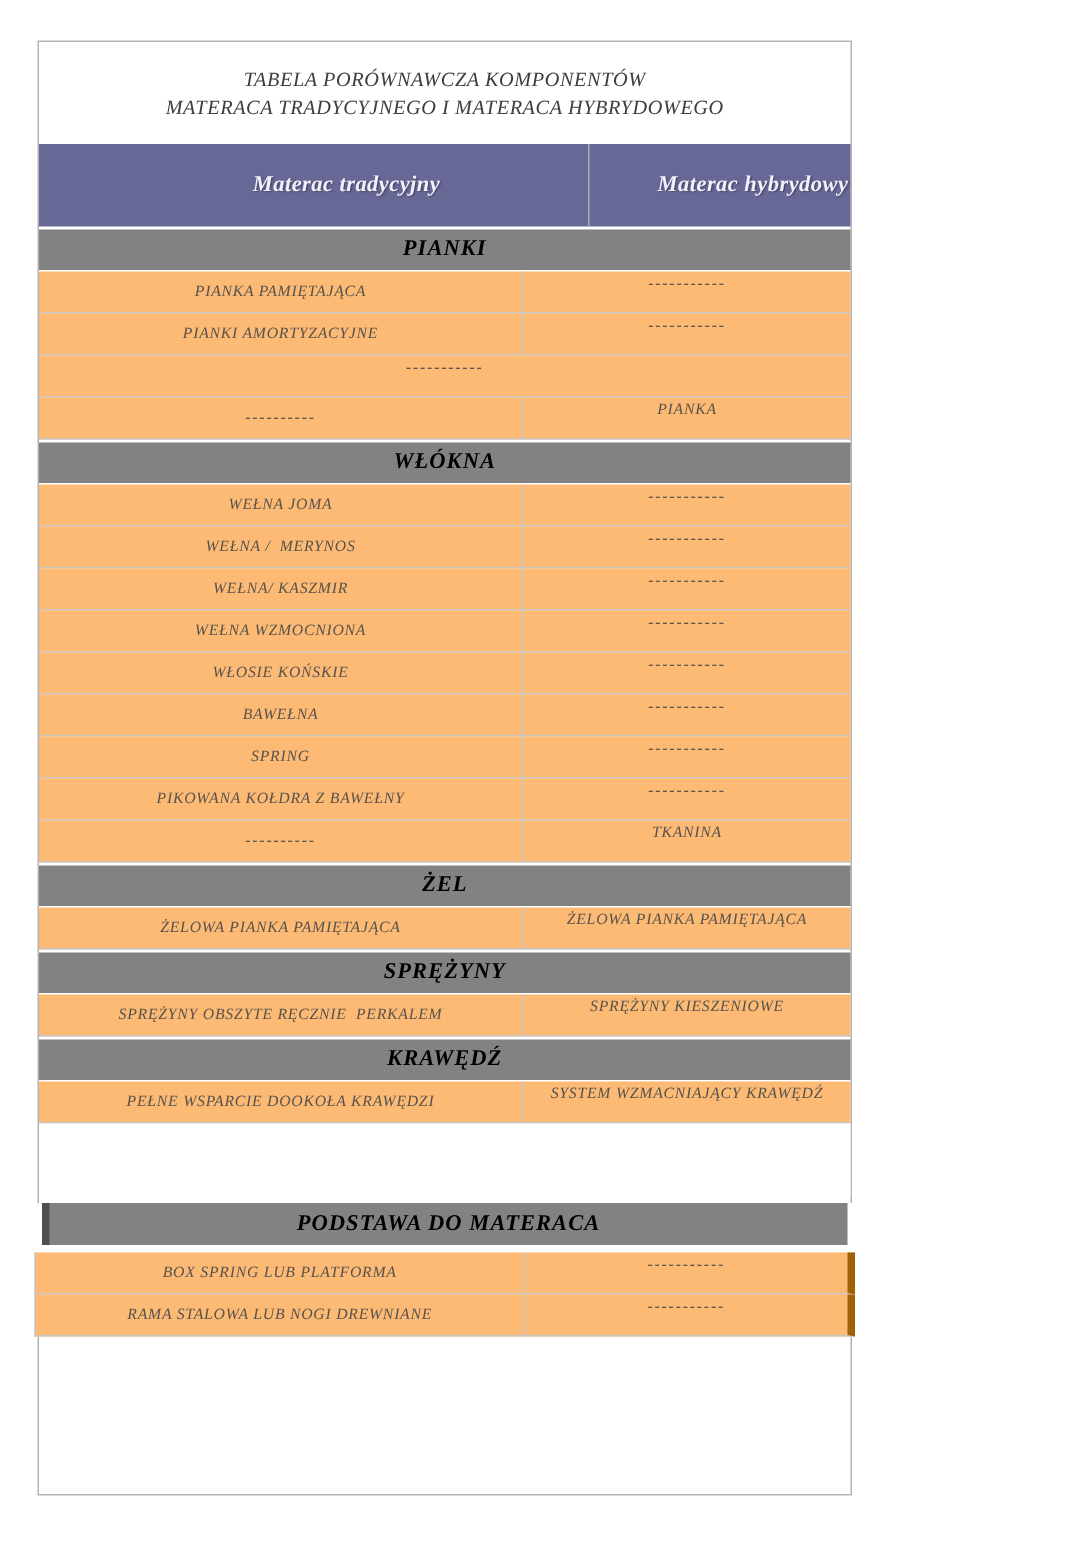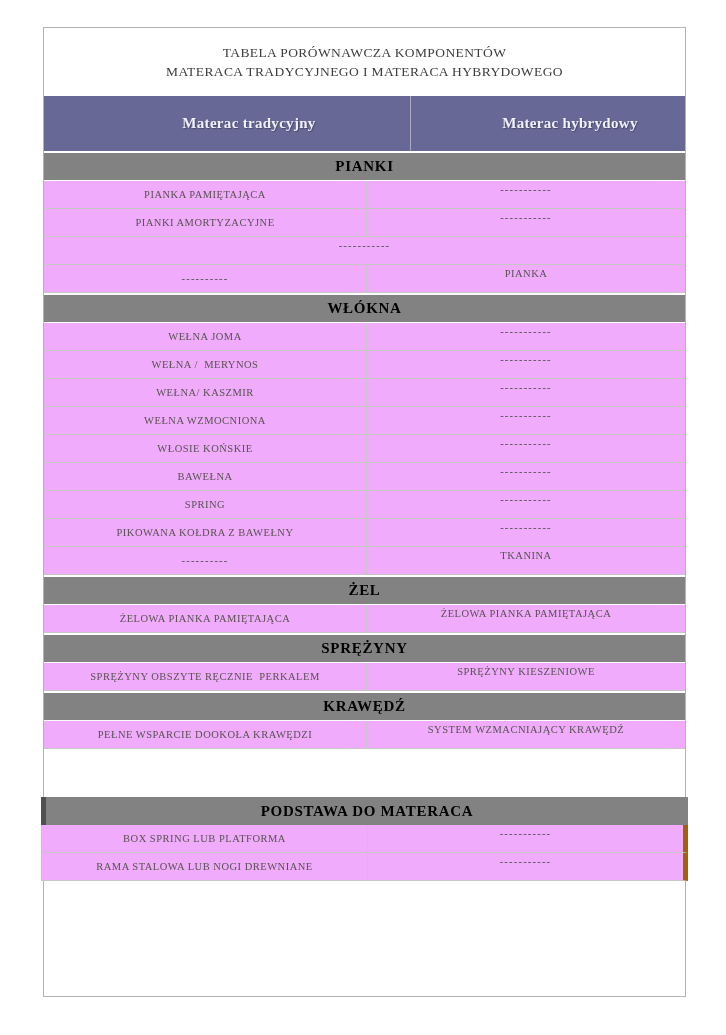--- a/index.html
+++ b/index.html
@@ -1,43 +1,43 @@
 <!DOCTYPE html>
 <html><head>
 <meta charset="utf-8">
 <style>
   html,body{margin:0;padding:0;background:#ffffff;}
   #stage{position:relative;width:726px;height:1035px;background:#ffffff;overflow:hidden;
          font-family:"Liberation Serif", serif;}
-  .sheet{position:absolute;left:43px;top:27px;width:643px;height:970px;box-sizing:border-box;
-         border:1px solid #b3b3b3;background:#ffffff;}
+  .sheet{position:absolute;left:25px;top:27px;width:543px;height:970px;box-sizing:border-box;
+         border:1px solid #b3b3b3;background:#ffffff;font-style:italic;}
   
   .title-block{height:68px;display:flex;flex-direction:column;align-items:center;justify-content:center;
                text-align:center;color:#3e3d3d;font-size:13.5px;letter-spacing:0.4px;line-height:19px;}
   
   .col-header{height:55px;display:flex;background:#686896;}
   .col-header .colcell{display:flex;align-items:center;justify-content:center;
                color:#f2f0fa;font-weight:bold;font-size:15px;letter-spacing:0.3px;
                text-shadow:1px 1px 1px rgba(35,35,60,0.45);margin-left:44px;}
   .col-header .c-left{width:323px;box-sizing:border-box;border-right:1px solid #a9a9c2;}
   .col-header .c-right{flex:1;text-align:center;}
   
   .section-bar{height:27px;margin:2px 0 1px 0;background:#828282;display:flex;align-items:center;
                justify-content:center;color:#000000;font-weight:bold;font-size:15px;letter-spacing:0.7px;}
   
-  .row{display:flex;height:28px;box-sizing:border-box;border-bottom:1px solid #c6c6c6;background:#f0abfc;}
+  .row{display:flex;height:28px;box-sizing:border-box;border-bottom:1px solid #c6c6c6;background:#fdba74;}
   .cl{width:323px;box-sizing:border-box;border-right:1px solid #c6c6c6;
       display:flex;align-items:center;justify-content:center;}
   .cr{flex:1;box-sizing:border-box;display:flex;align-items:flex-start;justify-content:center;padding-top:3px;}
   .celltext{font-size:10.5px;letter-spacing:0.5px;color:#57534e;white-space:pre;}
   .dashtext{font-size:10.5px;letter-spacing:1.2px;color:#4a4a4a;white-space:pre;}
   
   .gap{height:48px;background:#fff;}
   .table2{margin:0 -3px;background:#fff;}
-  .table2 .section-bar{margin:0;height:28px;border-left:5px solid #4f4f4f;box-sizing:border-box;}
+  .table2 .section-bar{margin:5px;height:28px;border-left:5px solid #4f4f4f;box-sizing:border-box;}
   .table2 .row{border-left:1px solid #c6c6c6;border-right:5px solid #a16207;}
   .table2 .cl{width:326px;}
 </style>
 </head>
 <body>
 
 <div id="stage">
   <div class="sheet">
 
     <div class="title-block">

